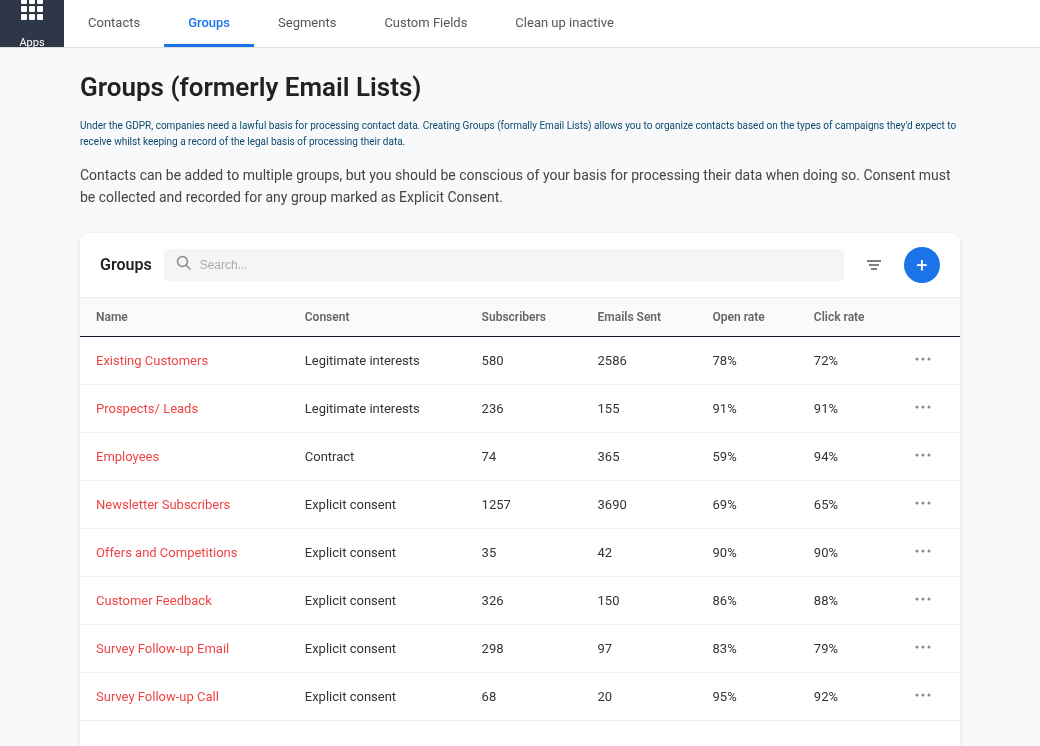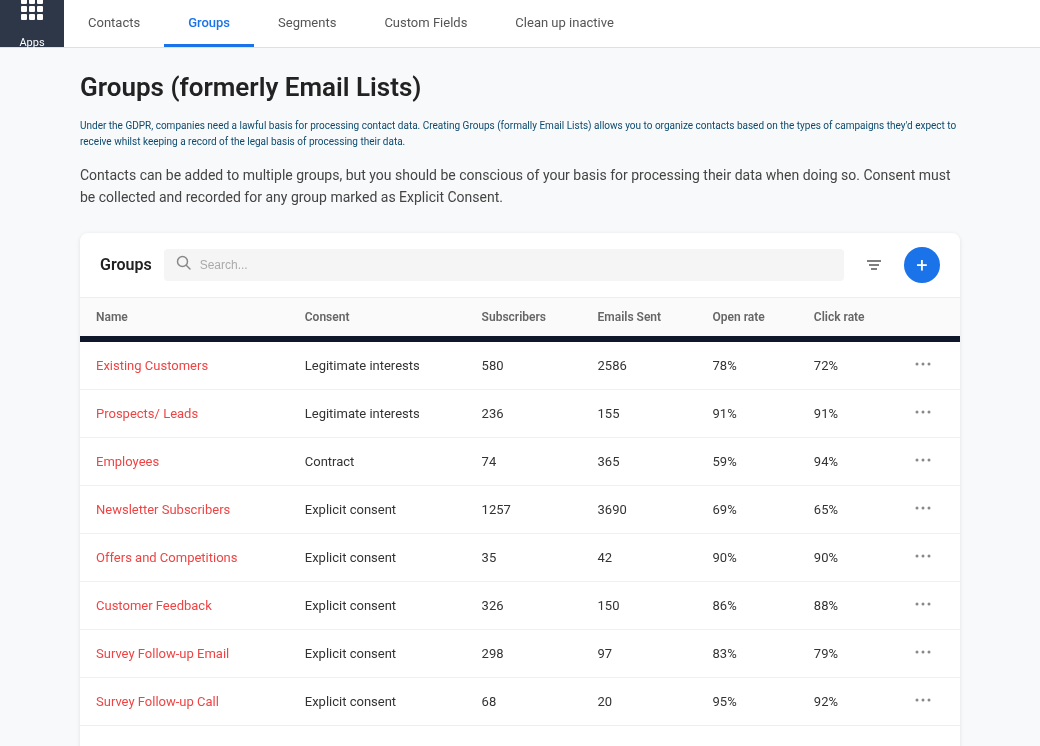--- a/index.html
+++ b/index.html
@@ -27,21 +27,21 @@
     .search-box { display: flex; align-items: center; flex: 1; background: #f5f5f5; border-radius: 4px; padding: 6px 12px; gap: 8px; }
     .search-icon { color: #888; font-size: 16px; }
     .search-input { border: none; background: transparent; outline: none; font-size: 12px; color: #1d4ed8; width: 100%; }
     .search-input::placeholder { color: #aaa; }
     .filter-btn { display: flex; align-items: center; justify-content: center; width: 36px; height: 36px; border-radius: 4px; cursor: pointer; color: #555; }
     .add-btn { display: flex; align-items: center; justify-content: center; width: 36px; height: 36px; background: #1a73e8; border-radius: 50%; color: #fff; font-size: 20px; cursor: pointer; flex-shrink: 0; }
 
     
     table { width: 100%; border-collapse: collapse; }
     thead tr { background: #fafafa; }
-    th { padding: 12px 16px; text-align: left; font-size: 12px; font-weight: 600; color: #666; border-bottom: 6px solid #0f172a; white-space: nowrap; }
+    th { padding: 12px 16px; text-align: left; font-size: 12px; font-weight: 600; color: #666; border-bottom: 1px solid #0f172a; white-space: nowrap; }
     td { padding: 13px 16px; font-size: 13px; color: #333; border-bottom: 1px solid #f0f0f0; }
     tr:last-child td { border-bottom: none; }
     .row-name { color: #ef4444; cursor: pointer; }
     .actions-btn { color: #666; cursor: pointer; font-size: 18px; letter-spacing: 1px; }
 
     
     .pagination { display: flex; align-items: center; justify-content: flex-end; padding: 12px 20px; gap: 16px; font-size: 13px; color: #555; border-top: 1px solid #eee; }
     .page-nav { display: flex; align-items: center; gap: 4px; }
     .page-btn { width: 28px; height: 28px; display: flex; align-items: center; justify-content: center; border-radius: 4px; cursor: pointer; color: #888; font-size: 18px; }
     .page-btn.disabled { color: #ccc; cursor: default; }

